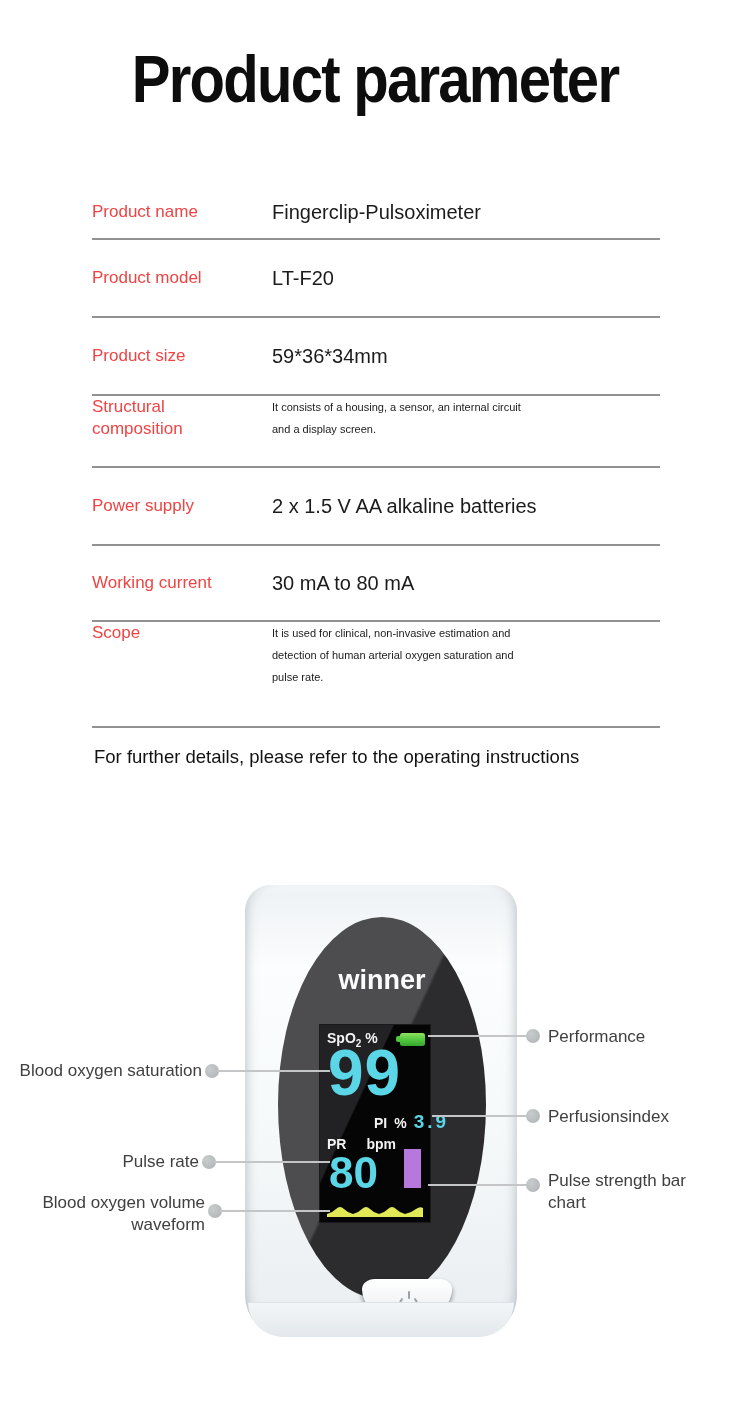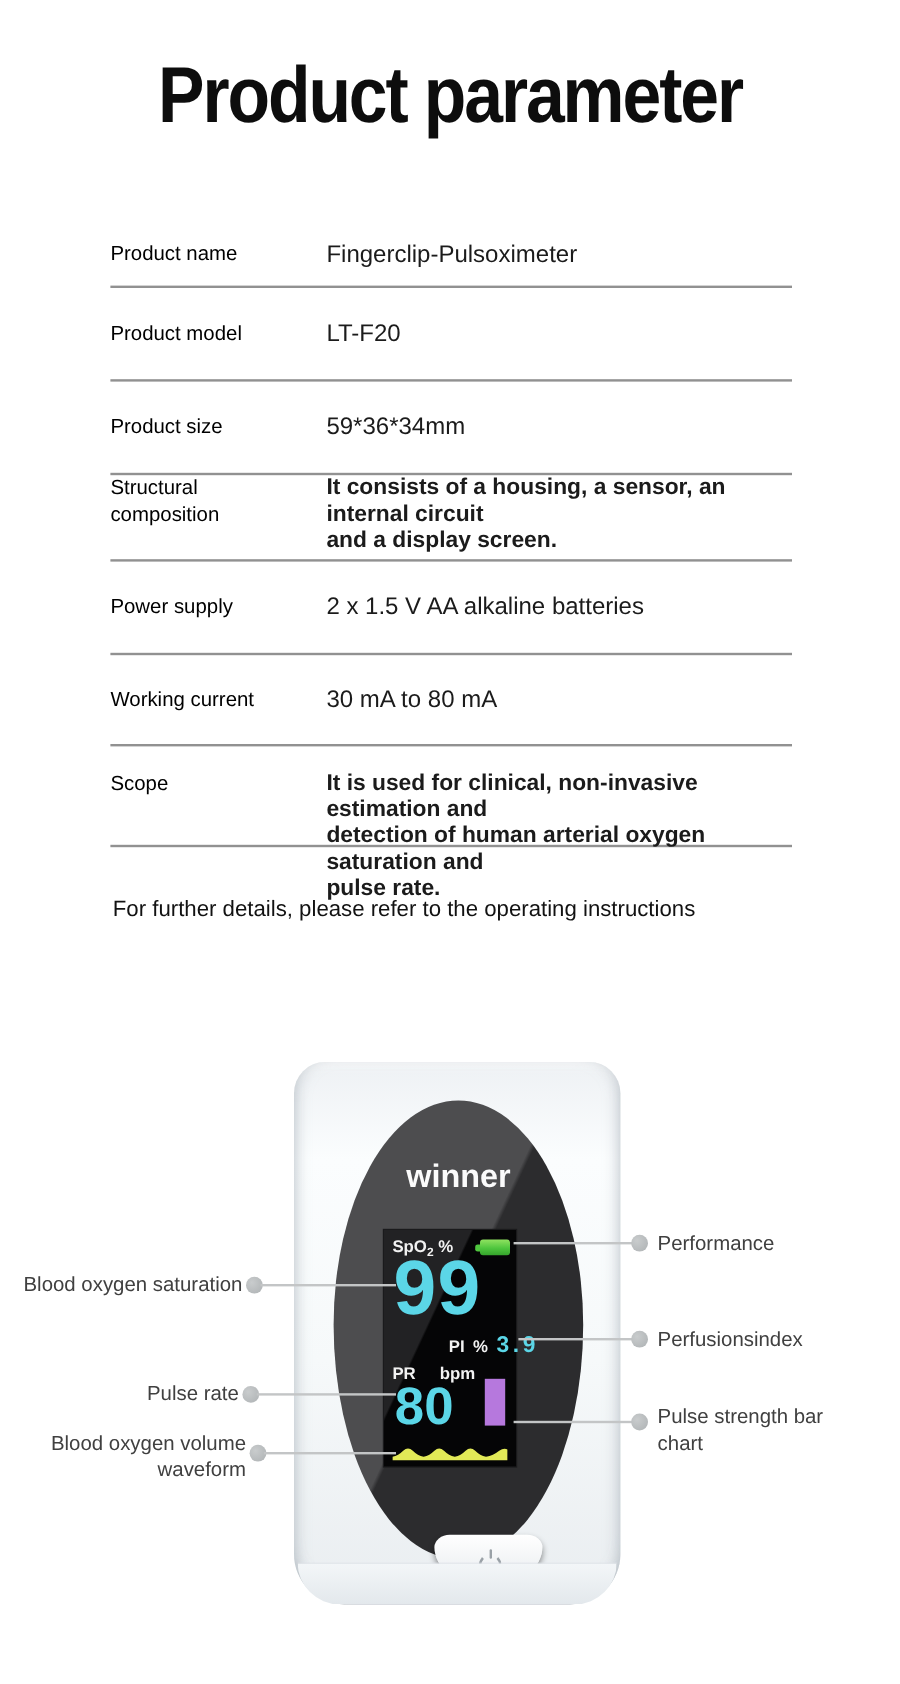--- a/index.html
+++ b/index.html
@@ -16,24 +16,24 @@
   
   .spec{position:absolute;left:92px;top:186px;width:568px;}
   .spec-row{display:flex;align-items:center;border-bottom:2px solid #919191;box-sizing:border-box;}
   .spec-row.top{align-items:flex-start;}
   .r1{height:54px;}
   .r2{height:78px;}
   .r3{height:78px;}
   .r4{height:72px;}
   .r5{height:78px;}
   .r6{height:76px;}
-  .r7{height:84px;padding-top:20px;}
-  .spec-label{width:150px;margin-right:30px;font-size:17px;line-height:22px;color:#000000;flex:none;}
+  .r7{height:106px;padding-top:0;}
+  .spec-label{width:150px;margin-right:30px;font-size:17px;line-height:22px;color:#ef4444;flex:none;}
   .spec-value{flex:1;font-size:20px;color:#1b1b1b;}
-  .spec-value.para{font-size:19px;line-height:22px;white-space:pre-line;font-weight:bold;}
+  .spec-value.para{font-size:11px;line-height:22px;white-space:pre-line;}
   .footnote{position:absolute;left:94px;top:746px;font-size:18.5px;color:#121212;}
   
   .device{
     position:absolute;left:245px;top:885px;width:272px;height:452px;
     background:linear-gradient(180deg,#eef1f4 0%,#fbfdfe 18%,#f6f9fa 55%,#e9edf0 100%);
     border-radius:26px 26px 42px 42px;
     box-shadow:inset 9px 0 12px -8px rgba(150,160,170,.55),
                inset -9px 0 12px -8px rgba(150,160,170,.55),
                inset 0 10px 10px -8px rgba(255,255,255,.9),
                inset 0 -12px 16px -10px rgba(140,150,160,.65);

